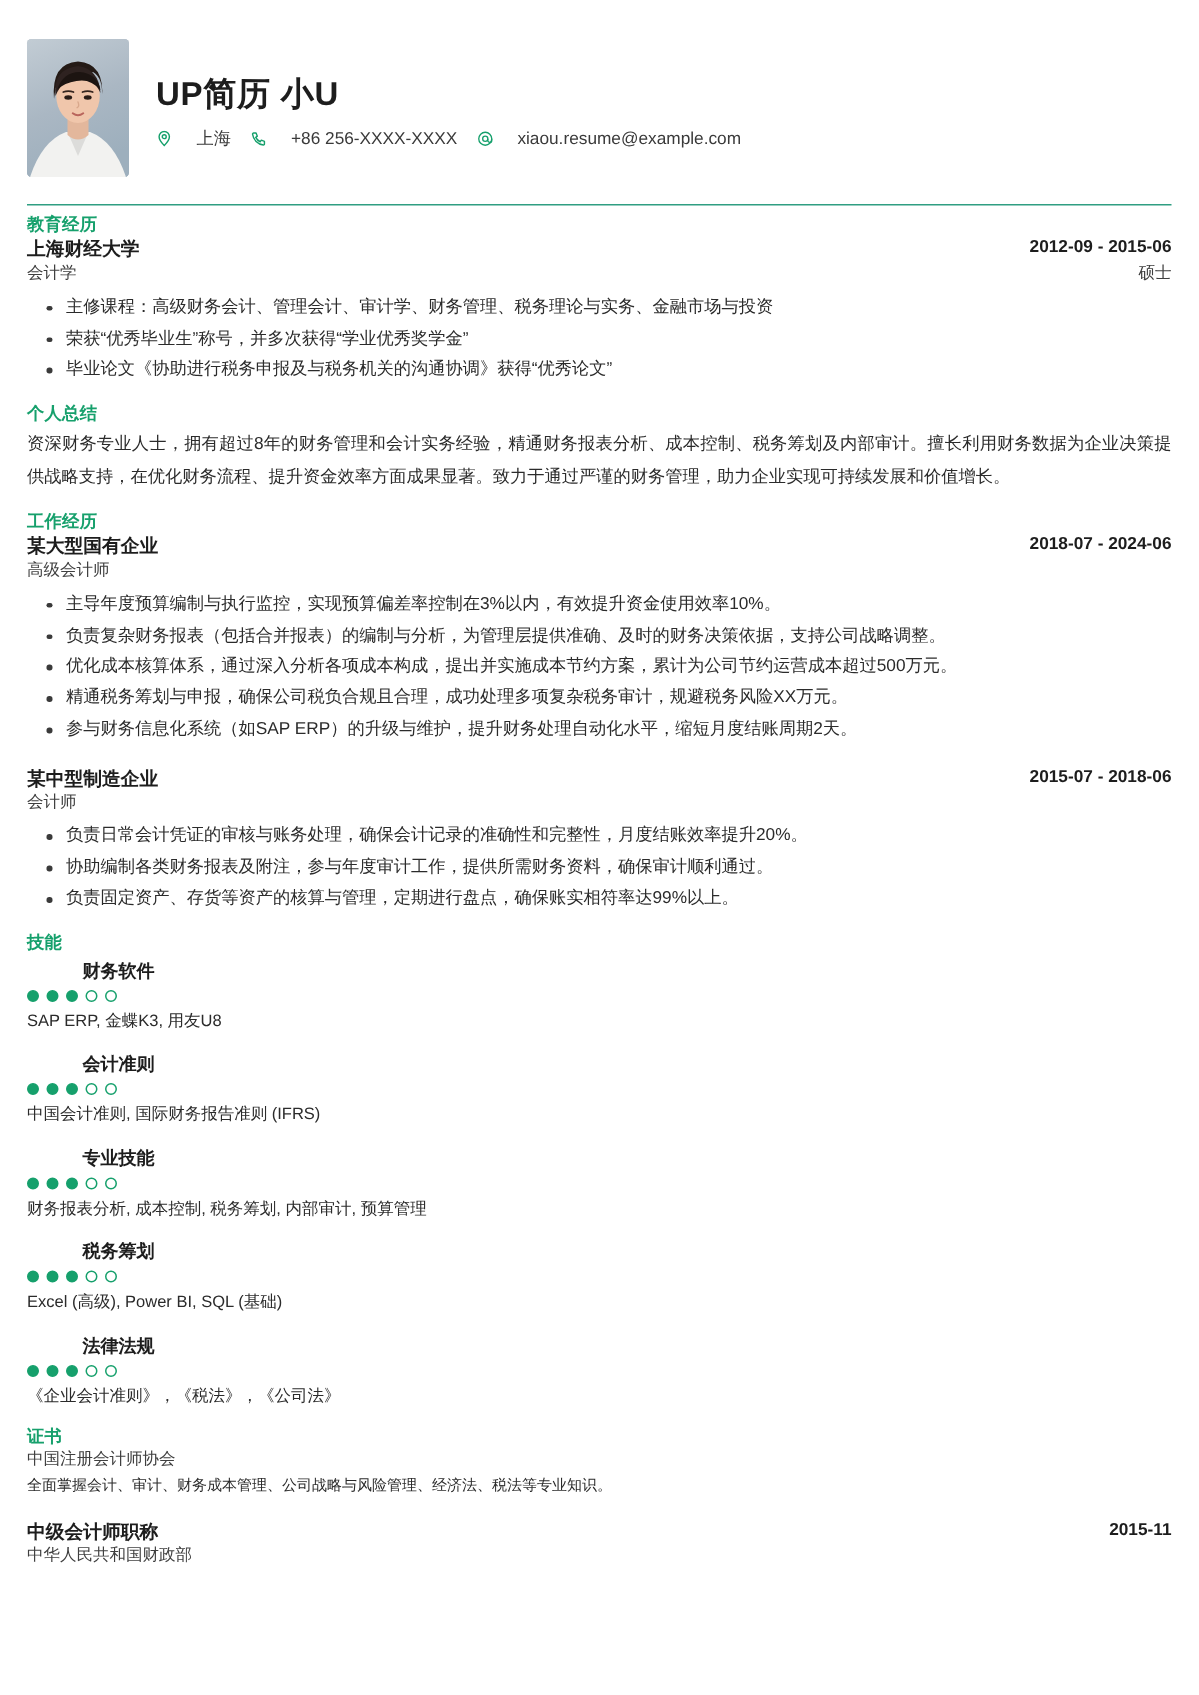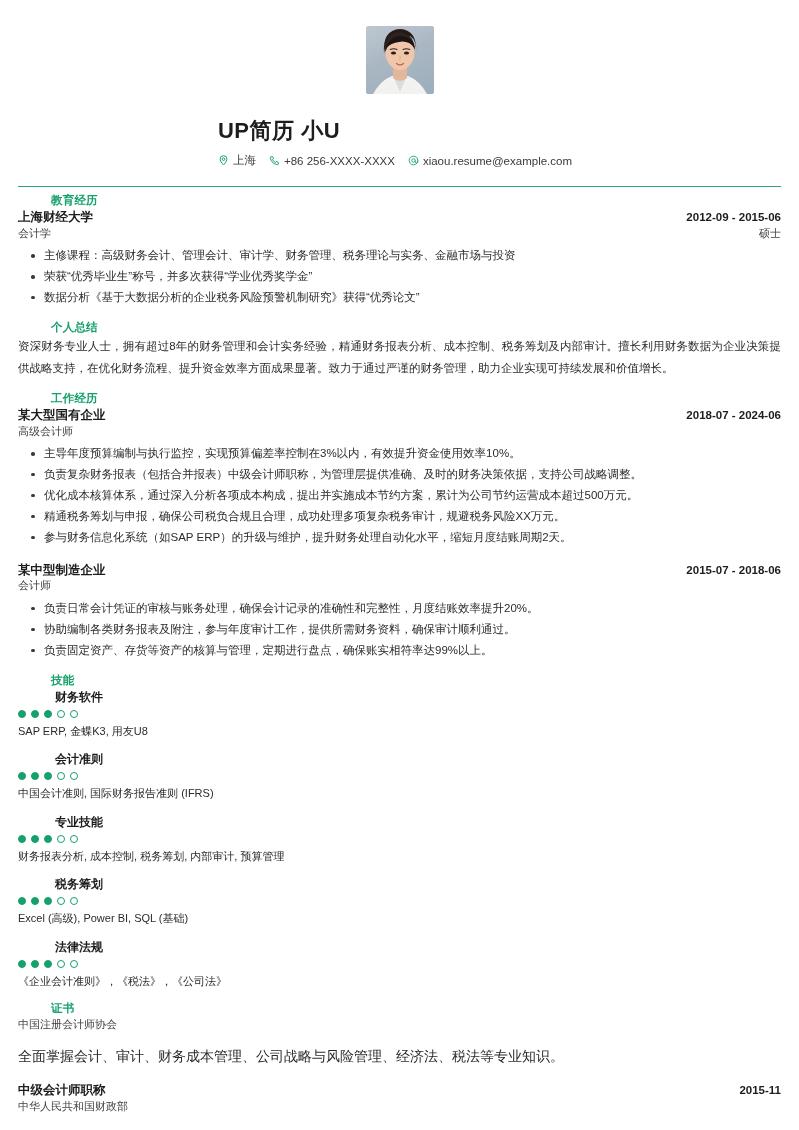--- a/index.html
+++ b/index.html
@@ -16,21 +16,20 @@
     padding: 22px 18px 10px 18px;
     position: relative;
   }
 
   
   .header {
     display: flex;
     align-items: center;
     gap: 18px;
     padding: 4px 0 18px 0;
-    flex-direction: column;
   }
   .photo {
     width: 68px;
     height: 92px;
     flex: 0 0 68px;
     border-radius: 3px;
     overflow: hidden;
     position: relative;
     background: linear-gradient(170deg,#b9c4cd 0%, #aab6c2 45%, #9fb0bd 100%);
   }
@@ -48,49 +47,48 @@
     display: flex;
     align-items: center;
     flex-wrap: wrap;
     gap: 4px;
     font-size: 11.5px;
     color: #3a3a3a;
   }
   .contact .citem {
     display: inline-flex;
     align-items: center;
-    gap: 4px;
+    gap: 16px;
     margin-right: 9px;
     white-space: nowrap;
   }
   .cicon { color: #16a06c; display:inline-flex; align-items:center; }
   .cicon svg { display:block; }
 
   
   .divider {
     border: none;
     border-top: 1.6px solid #2f9e82;
     margin: 0 0 6px 0;
   }
   .sec-title {
     color: #16a06c;
     font-size: 11.5px;
     font-weight: 700;
     line-height: 1.25;
     margin-bottom: 1px;
     letter-spacing: .2px;
-    margin-left: 33px;
   }
   .section { margin-bottom: 12px; }
 
   .entry { margin-bottom: 2px; }
   .entry-row {
     display: flex;
     justify-content: space-between;
-    align-items: flex-end;
+    align-items: flex-start;
   }
   .entry-title {
     font-size: 12.5px;
     font-weight: 700;
     color: #1d1d1d;
     line-height: 1.35;
   }
   .entry-date {
     font-size: 11.5px;
     font-weight: 700;
@@ -161,24 +159,24 @@
   .dot.on { background: #16a06c; }
   .skill-desc {
     font-size: 11px;
     color: #2b2b2b;
     line-height: 1.5;
   }
 
   
   .cert { margin-bottom: 10px; }
   .cert-desc {
-    font-size: 14px;
+    font-size: 10px;
     color: #2b2b2b;
     line-height: 1.6;
-    margin-top: 13px;
+    margin-top: 1px;
   }
 </style>
 </head>
 <body>
 
 <div class="page">
 
   <div class="header">
     <div class="photo">
       <svg viewBox="0 0 68 92" preserveAspectRatio="xMidYMid slice" aria-hidden="true">
@@ -261,42 +259,42 @@
         <div class="entry-title">上海财经大学</div>
         <div class="entry-date">2012-09 - 2015-06</div>
       </div>
       <div class="entry-row">
         <div class="entry-sub">会计学</div>
         <div class="entry-sub-right">硕士</div>
       </div>
       <ul class="bullets">
         <li><span>主修课程：高级财务会计、管理会计、审计学、财务管理、税务理论与实务、金融市场与投资</span></li>
         <li><span>荣获“优秀毕业生”称号，并多次获得“学业优秀奖学金”</span></li>
-        <li><span>数据分析《基于大数据分析的企业税务风险预警机制研究》获得“优秀论文”</span></li>
+        <li><span>毕业论文《协助进行税务申报及与税务机关的沟通协调》获得“优秀论文”</span></li>
       </ul>
     </div>
   </div>
 
   <div class="section">
     <div class="sec-title">个人总结</div>
     <div class="para">资深财务专业人士，拥有超过8年的财务管理和会计实务经验，精通财务报表分析、成本控制、税务筹划及内部审计。擅长利用财务数据为企业决策提供战略支持，在优化财务流程、提升资金效率方面成果显著。致力于通过严谨的财务管理，助力企业实现可持续发展和价值增长。</div>
   </div>
 
   <div class="section">
     <div class="sec-title">工作经历</div>
 
     <div class="entry">
       <div class="entry-row">
         <div class="entry-title">某大型国有企业</div>
         <div class="entry-date">2018-07 - 2024-06</div>
       </div>
       <div class="entry-sub">高级会计师</div>
       <ul class="bullets">
         <li><span>主导年度预算编制与执行监控，实现预算偏差率控制在3%以内，有效提升资金使用效率10%。</span></li>
-        <li><span>负责复杂财务报表（包括合并报表）中级会计师职称，为管理层提供准确、及时的财务决策依据，支持公司战略调整。</span></li>
+        <li><span>负责复杂财务报表（包括合并报表）的编制与分析，为管理层提供准确、及时的财务决策依据，支持公司战略调整。</span></li>
         <li><span>优化成本核算体系，通过深入分析各项成本构成，提出并实施成本节约方案，累计为公司节约运营成本超过500万元。</span></li>
         <li><span>精通税务筹划与申报，确保公司税负合规且合理，成功处理多项复杂税务审计，规避税务风险XX万元。</span></li>
         <li><span>参与财务信息化系统（如SAP ERP）的升级与维护，提升财务处理自动化水平，缩短月度结账周期2天。</span></li>
       </ul>
     </div>
 
     <div class="entry" style="margin-top:14px;">
       <div class="entry-row">
         <div class="entry-title">某中型制造企业</div>
         <div class="entry-date">2015-07 - 2018-06</div>

